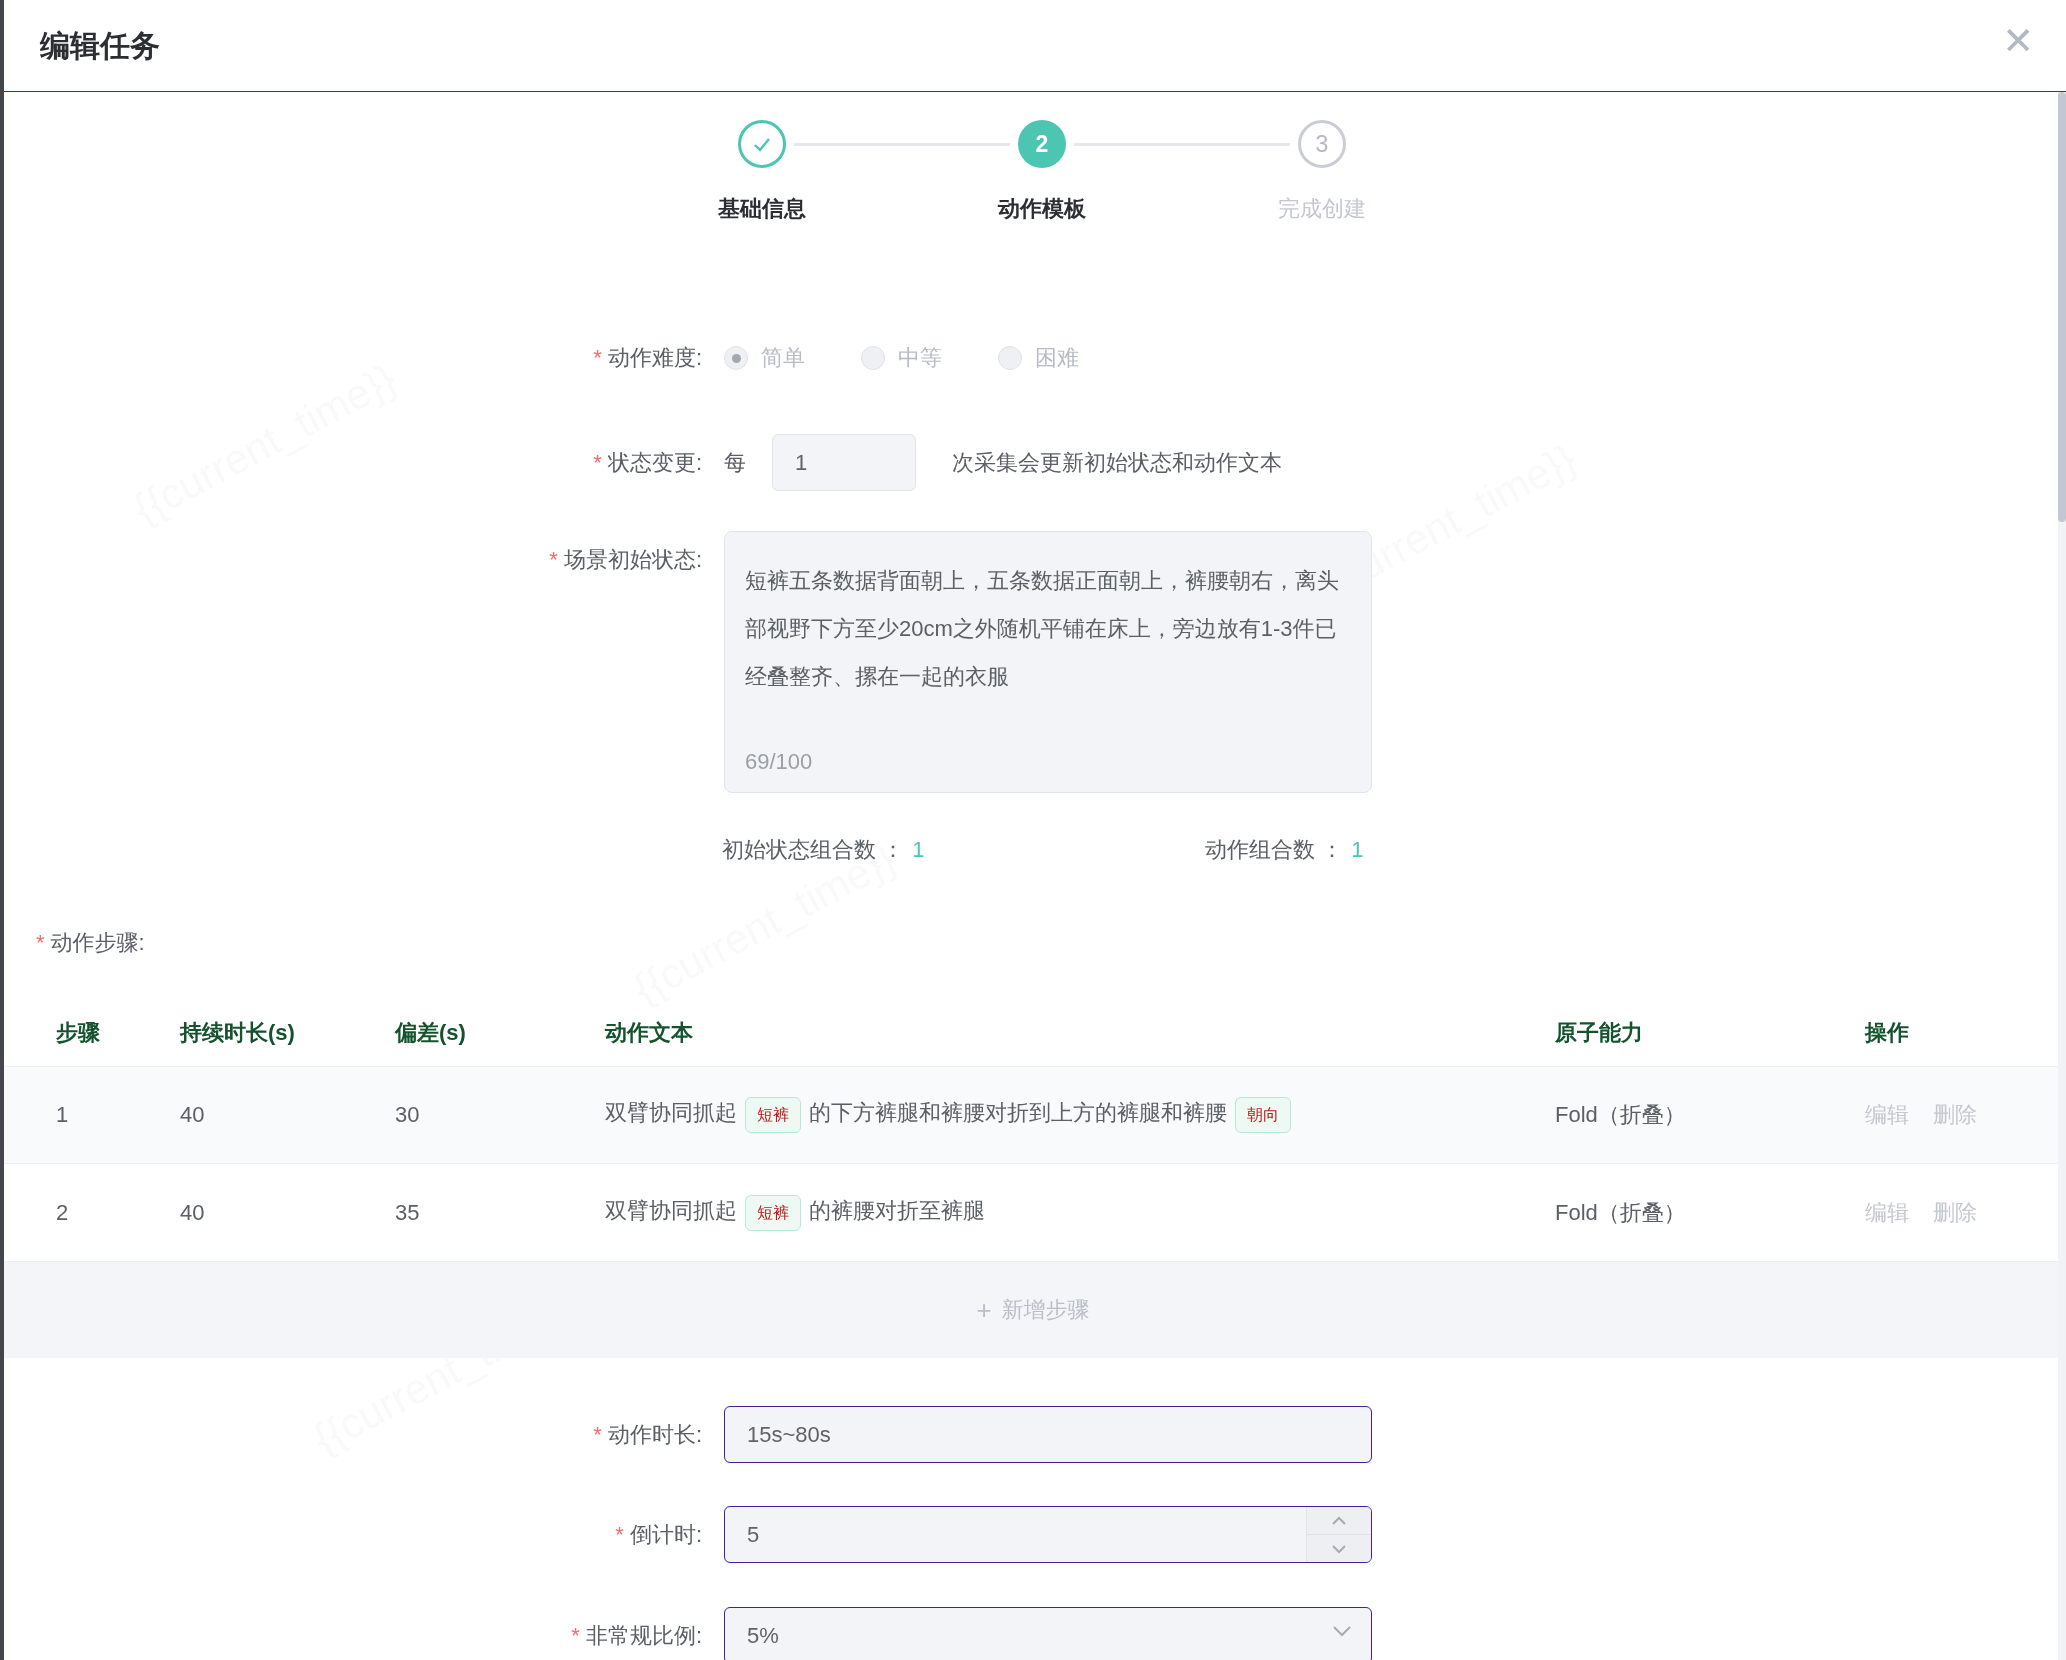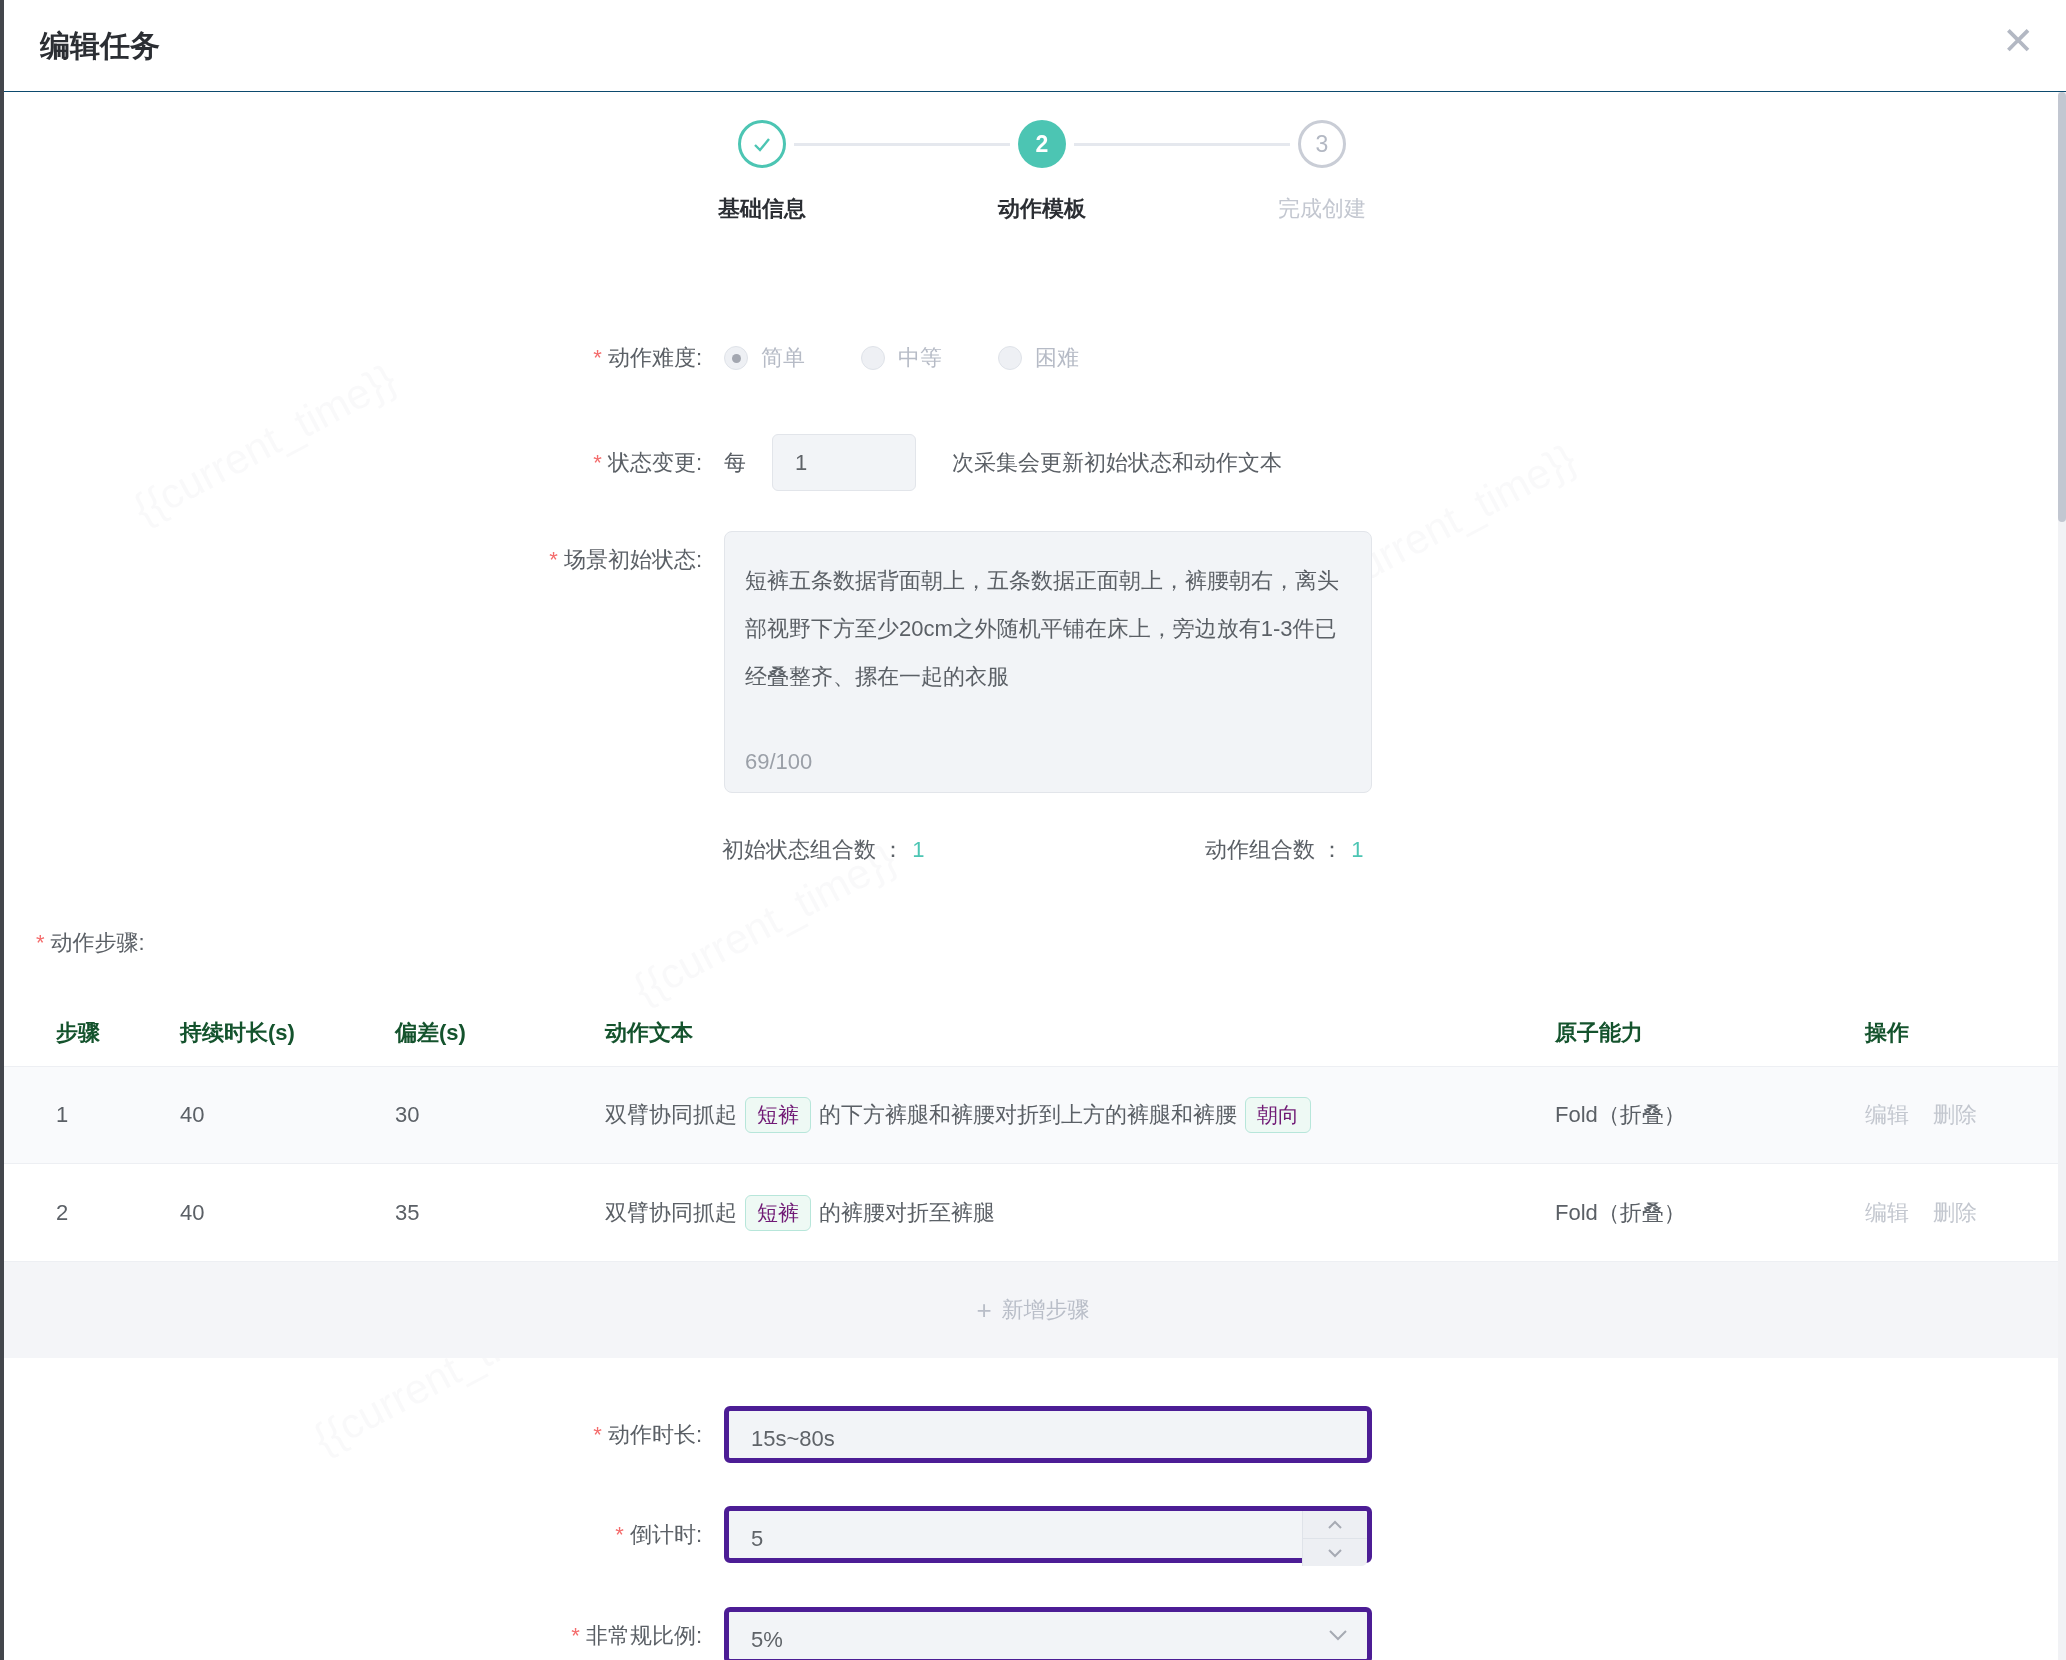--- a/index.html
+++ b/index.html
@@ -61,33 +61,33 @@
   .steps-label{position:absolute;top:928px;left:36px;color:#5b6066;}
   
   .steps-table{position:absolute;top:1000px;left:0;width:2066px;}
   .trow{display:grid;grid-template-columns:124px 215px 210px 950px 310px auto;
         align-items:center;box-sizing:border-box;padding-left:56px;width:2066px;}
   .thead{height:66px;font-weight:bold;color:#14532d;}
   .tbody-row{height:98px;color:#5b6066;}
   .tbody-row.odd{background:#f9fafc;border-bottom:1px solid #edeff3;border-top:1px solid #edeff3;}
   .tbody-row.even{background:#fff;border-bottom:1px solid #edeff3;}
   .tag-pill{display:inline-block;margin:0 8px;padding:3px 11px;border:1px solid #b7e6da;
-            background:#eef9f4;color:#701a75;border-radius:6px;font-size:21px;line-height:28px;}
+            background:#eef9f4;color:#b91c1c;border-radius:6px;font-size:16px;line-height:28px;}
   .action-links{display:flex;gap:24px;}
   .action-link{color:#c3c7cf;cursor:pointer;}
   .add-step-row{height:96px;background:#f4f5f8;display:flex;align-items:center;justify-content:center;
                 gap:10px;color:#b9bec8;cursor:pointer;width:2066px;}
   .add-plus{font-size:26px;line-height:1;}
   
   .row-duration{position:absolute;top:1406px;left:0;width:1884px;height:57px;}
   .row-countdown{position:absolute;top:1506px;left:0;width:2066px;height:57px;}
   .row-ratio{position:absolute;top:1607px;left:0;width:2066px;height:57px;}
   .row-duration .form-label,.row-countdown .form-label,.row-ratio .form-label{line-height:57px;}
   .wide-input{position:absolute;left:724px;top:0;width:648px;height:57px;box-sizing:border-box;
-              background:#f2f4f7;border:5px solid #4c1d95;border-radius:6px;line-height:55px;
+              background:#f2f4f7;border:1px solid #4c1d95;border-radius:6px;line-height:55px;
               padding-left:22px;color:#5f6368;}
   .num-stepper{position:absolute;right:0;top:0;width:64px;height:55px;border-left:1px solid #dfe3e9;
                display:flex;flex-direction:column;}
   .num-step-btn{flex:1;background:#edeff3;display:flex;align-items:center;justify-content:center;cursor:pointer;}
   .num-step-btn.up{border-top-right-radius:5px;border-bottom:1px solid #dfe3e9;}
   .num-step-btn.down{border-bottom-right-radius:5px;}
   .chev{stroke:#a6aab3;stroke-width:2;fill:none;}
   .select-arrow{position:absolute;right:18px;top:16px;}
   
   .scroll-track{position:absolute;right:0;top:92px;width:8px;height:1568px;background:#f1f2f5;}

